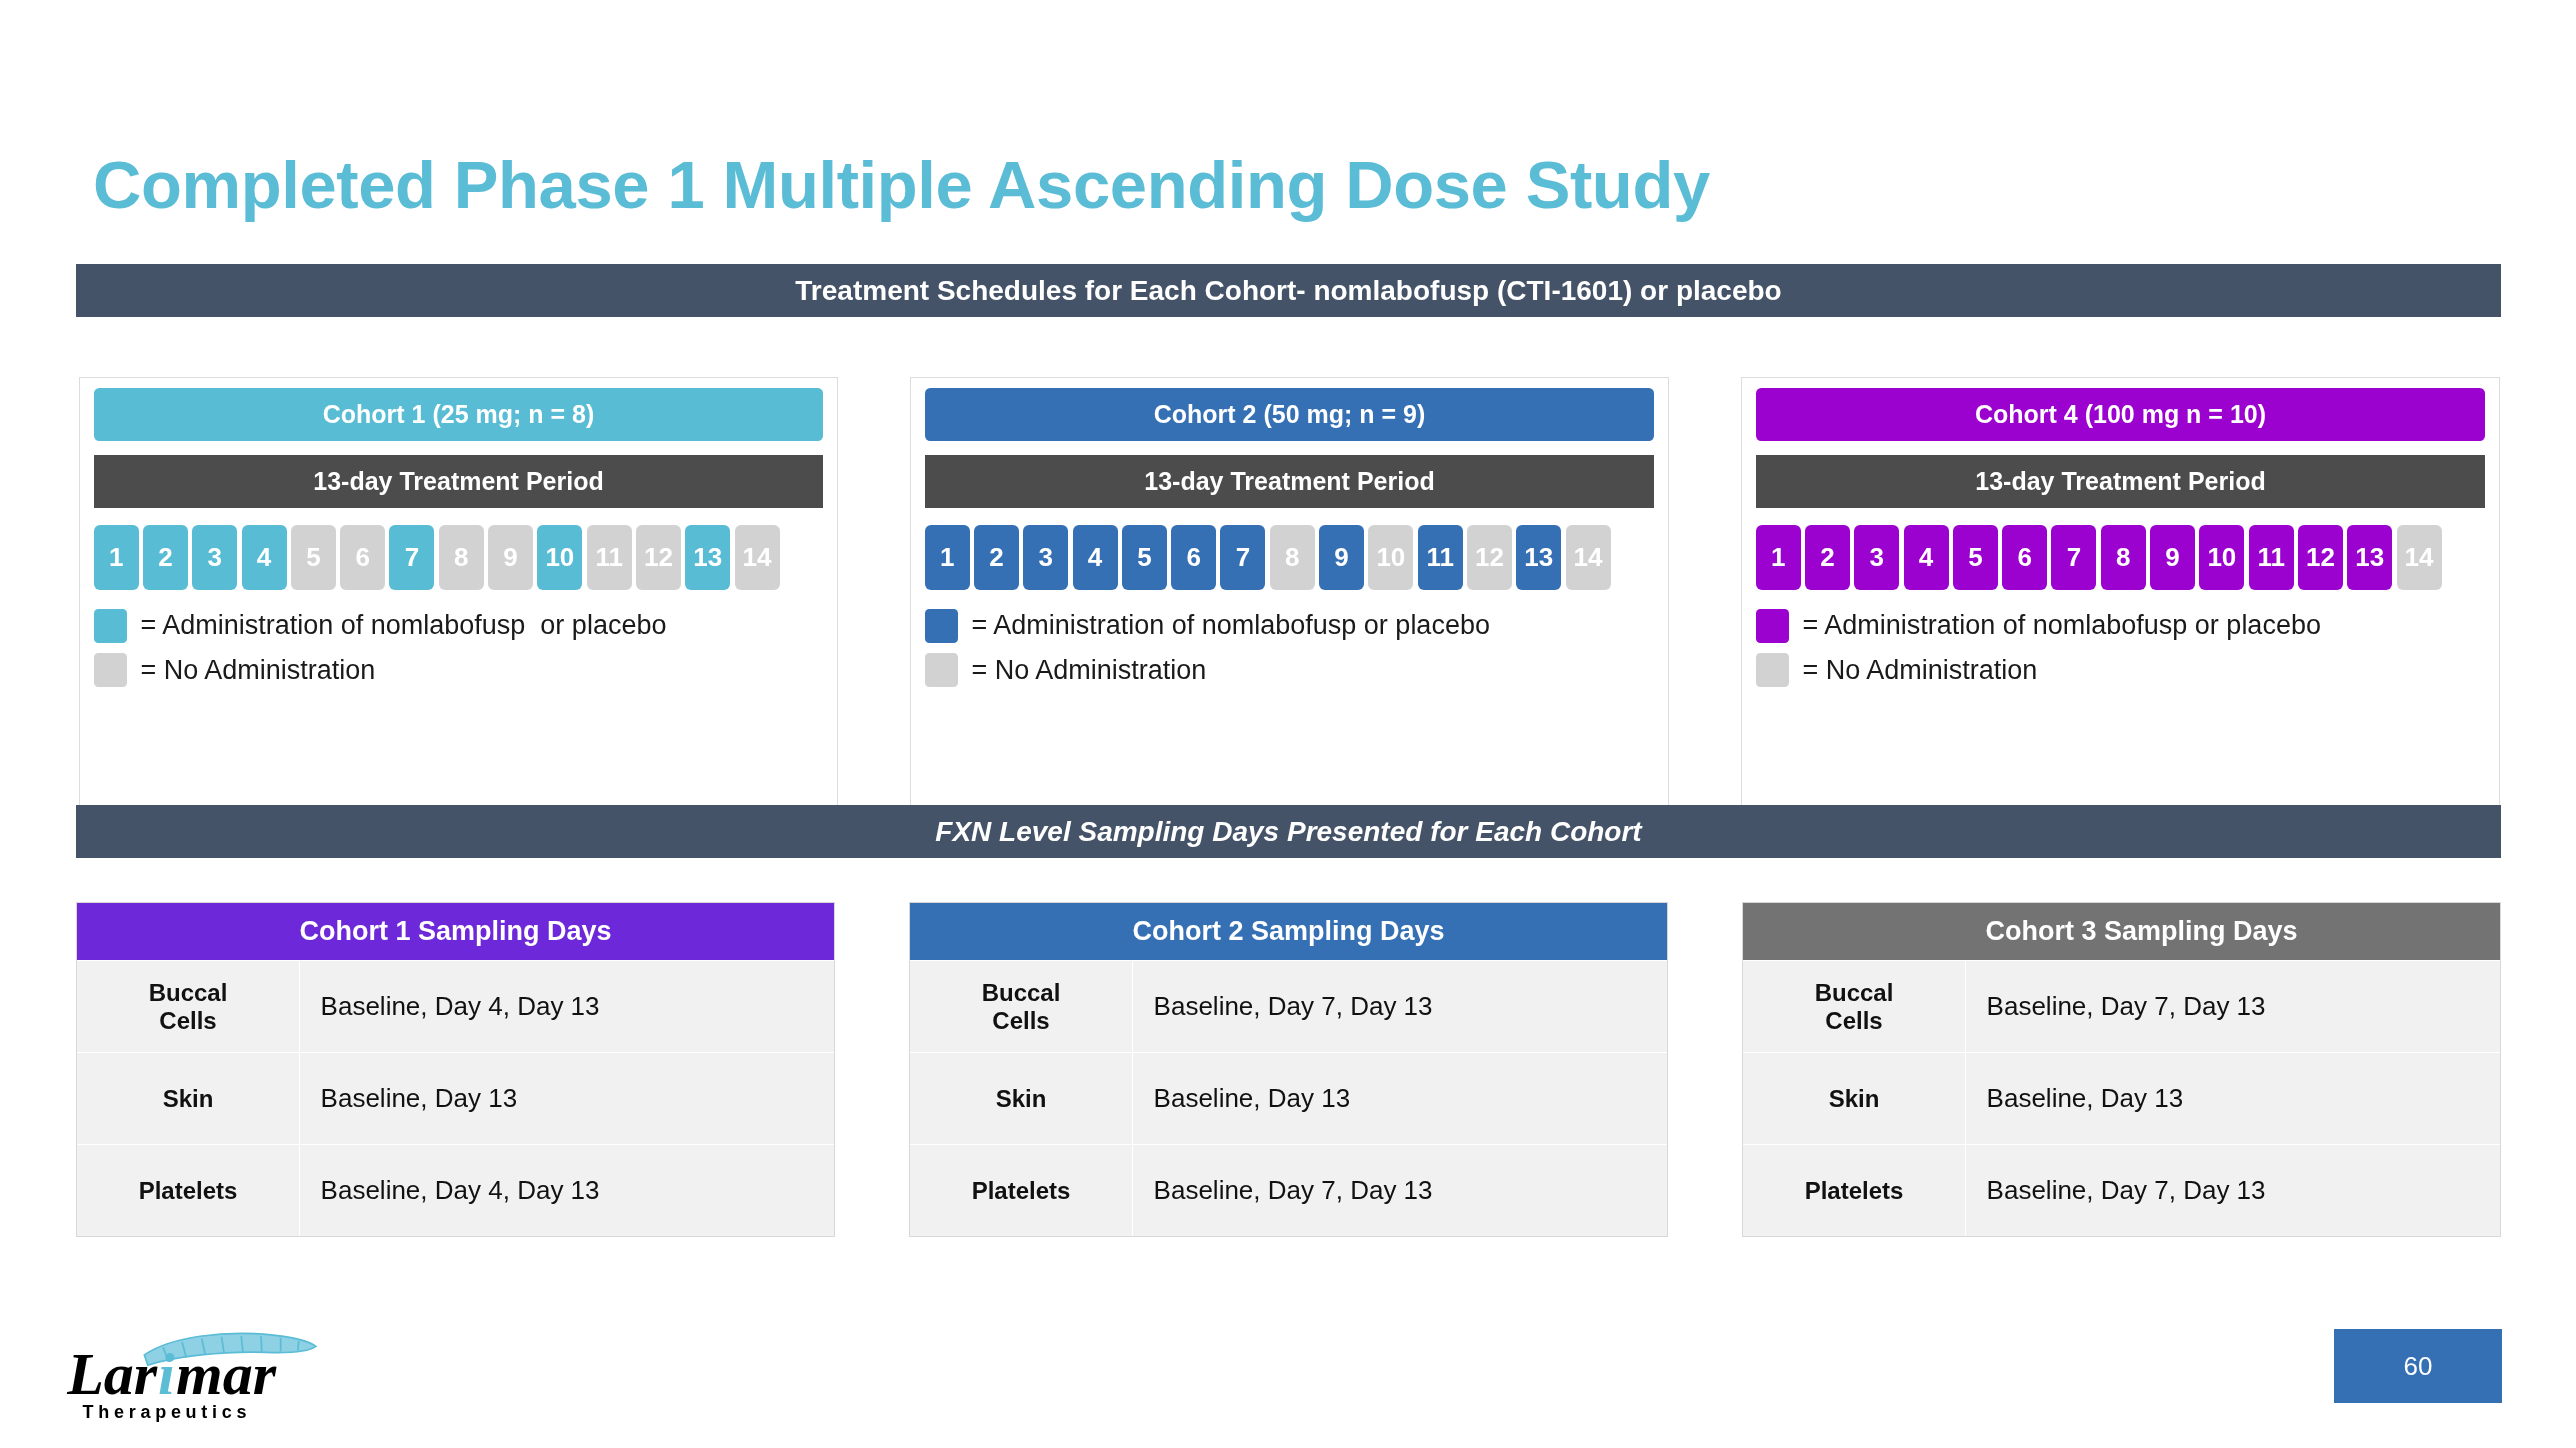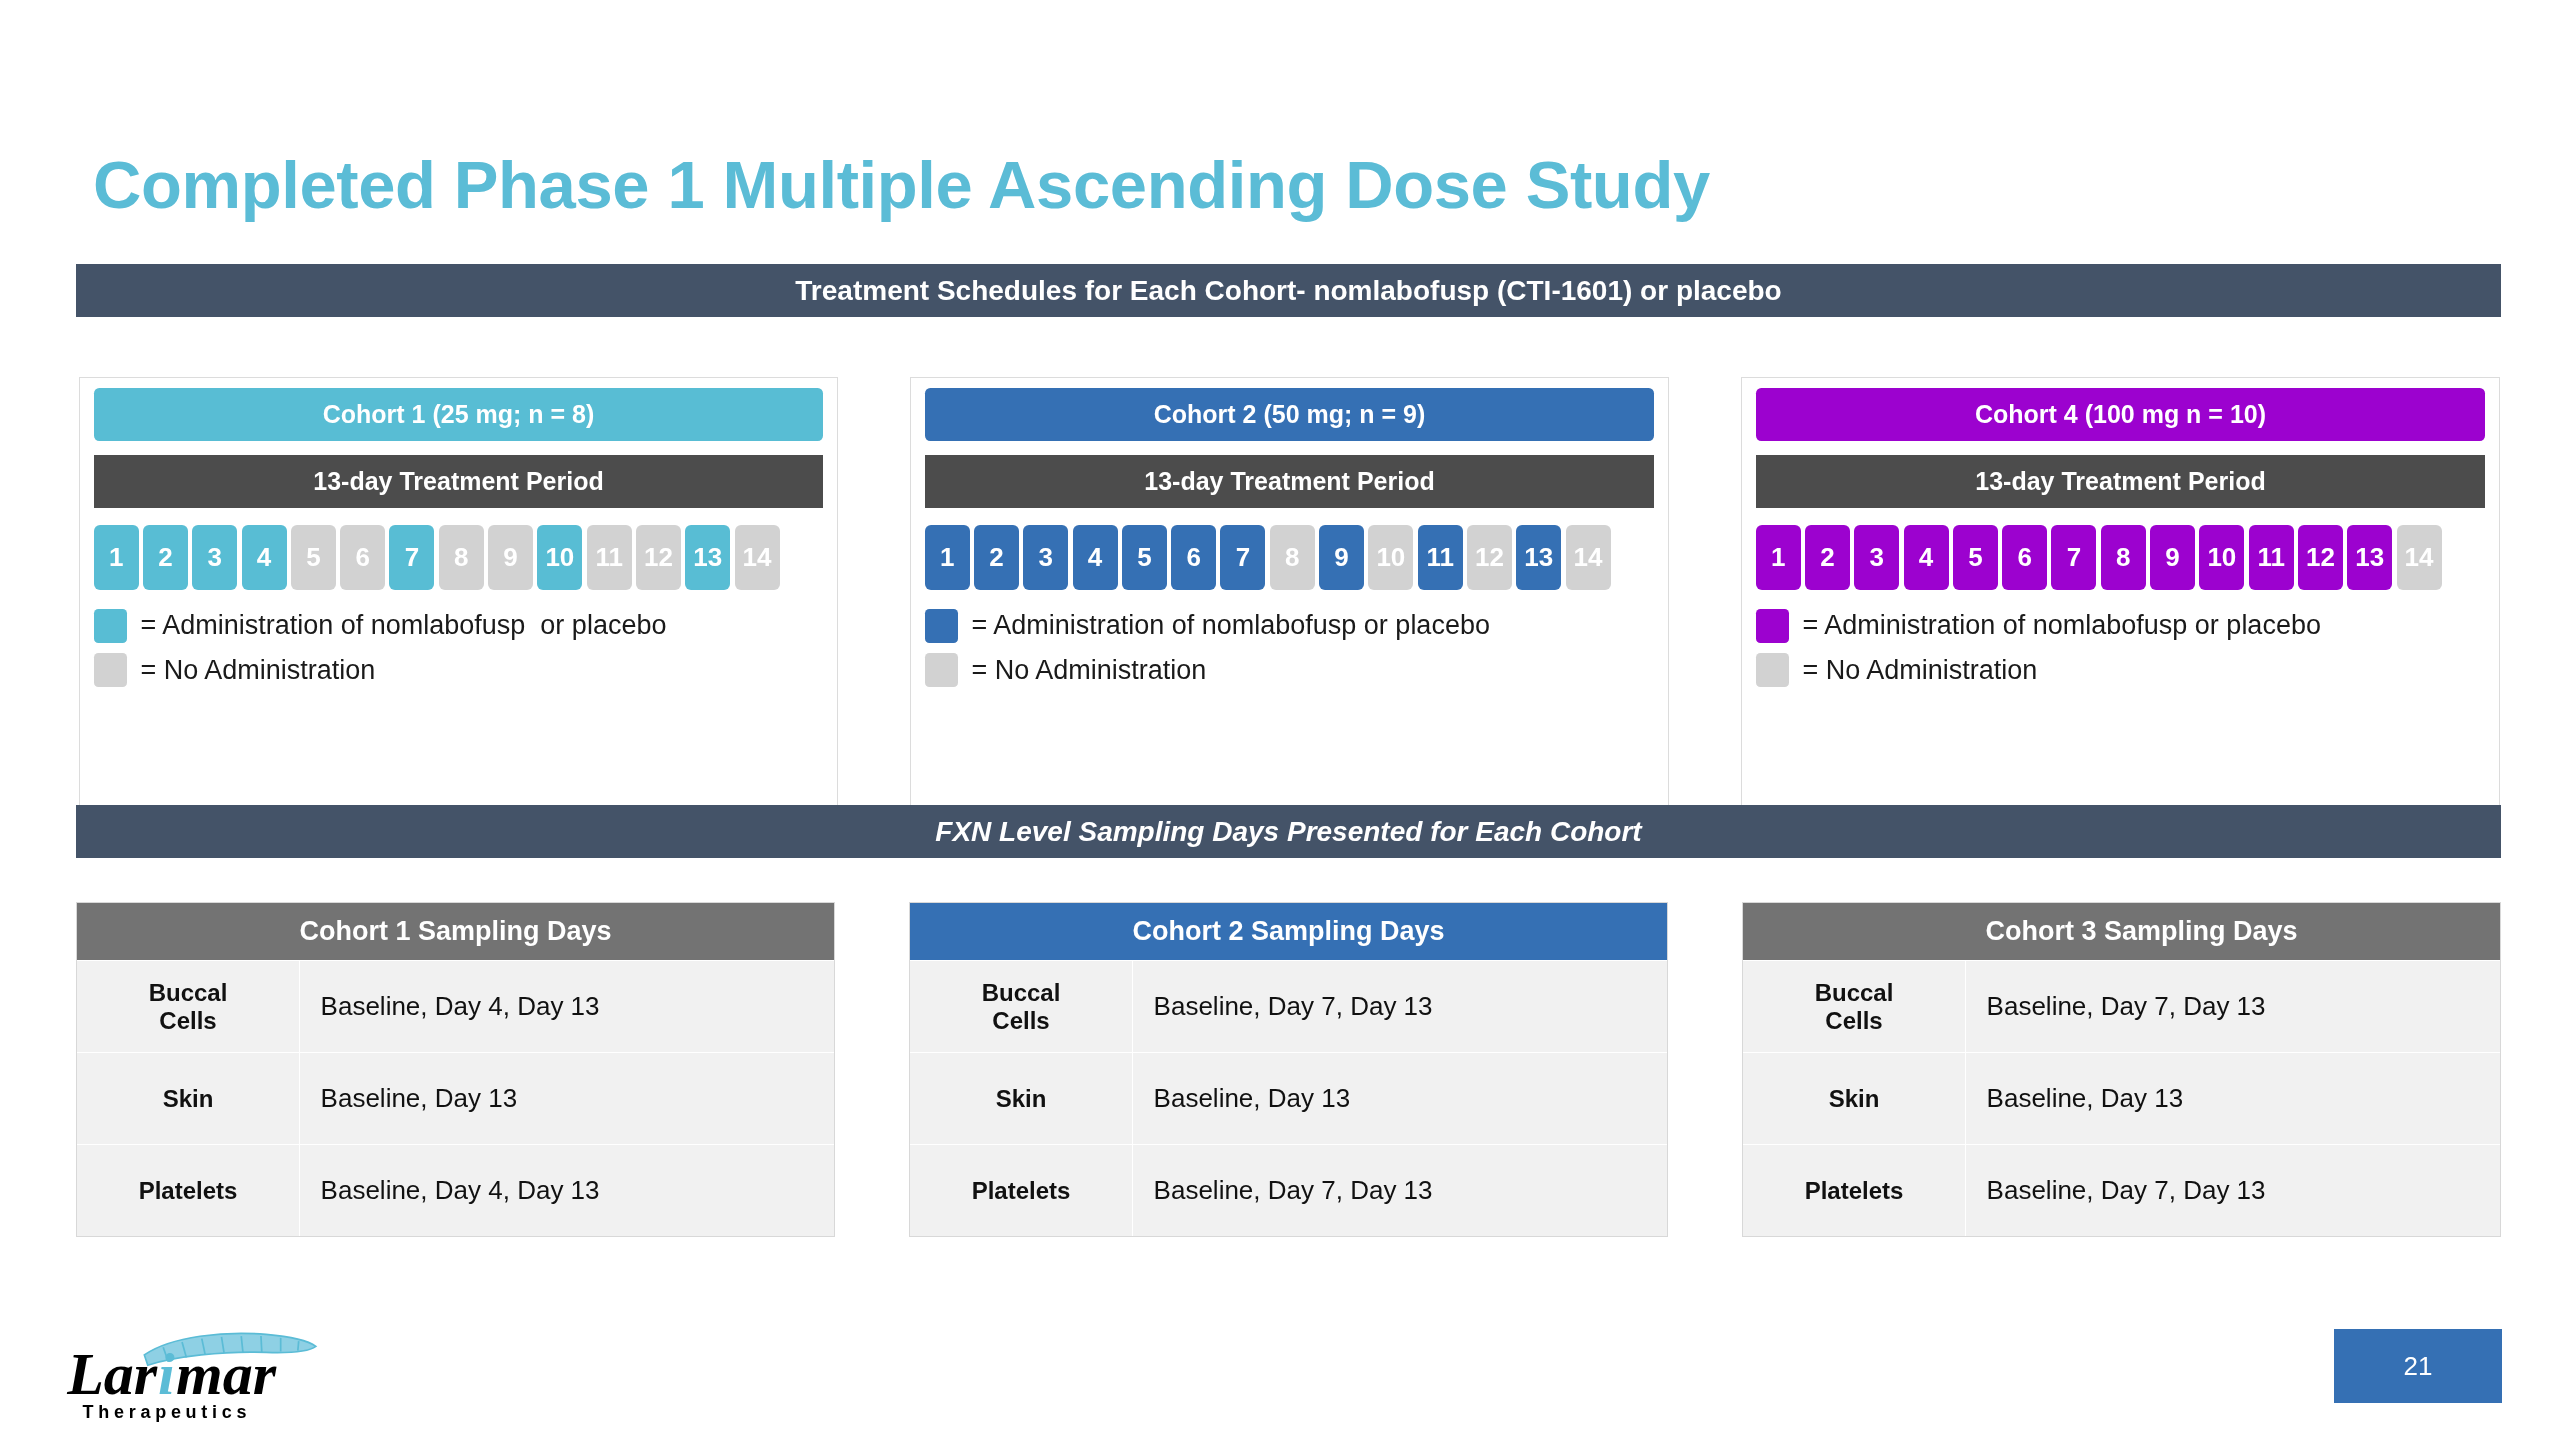--- a/index.html
+++ b/index.html
@@ -293,21 +293,21 @@
         <span class="legend-swatch off"></span>
         <span class="legend-text">= No Administration</span>
       </div>
     </div>
   </div>
 
 <div class="section-bar" id="bar-fxn">FXN Level Sampling Days Presented for Each Cohort</div>
 
 <div class="tables-row">
     <div class="sample-table">
-      <div class="sample-head" style="background: #737373;">Cohort 1 Sampling Days</div>
+      <div class="sample-head" style="background: #6d28d9;">Cohort 1 Sampling Days</div>
       <div class="sample-row">
         <div class="cell-label" style="white-space: pre-line;">Buccal
 Cells</div>
         <div class="cell-value">Baseline, Day 4, Day 13</div>
       </div>
       <div class="sample-row">
         <div class="cell-label" style="white-space: pre-line;">Skin</div>
         <div class="cell-value">Baseline, Day 13</div>
       </div>
       <div class="sample-row">
@@ -362,14 +362,14 @@
       <path d="M255 10 L255 26"></path>
         <path d="M276 14 L275 25"></path>
     </g>
     <text x="6" y="76" font-family="'Liberation Serif', serif" font-size="70" font-weight="bold" font-style="italic" fill="#000000">Lar</text>
     <text x="112" y="76" font-family="'Liberation Serif', serif" font-size="70" font-weight="bold" font-style="italic" fill="#5bbcd6">i</text>
     <text x="133" y="76" font-family="'Liberation Serif', serif" font-size="70" font-weight="bold" font-style="italic" fill="#000000">mar</text>
     <text x="24" y="103" font-family="'Liberation Sans', sans-serif" font-size="21" font-weight="bold" letter-spacing="5.5" fill="#000000">Therapeutics</text>
   </svg>
 </div>
 
-<div class="page-badge">21</div>
+<div class="page-badge">60</div>
 
 
 </body></html>

